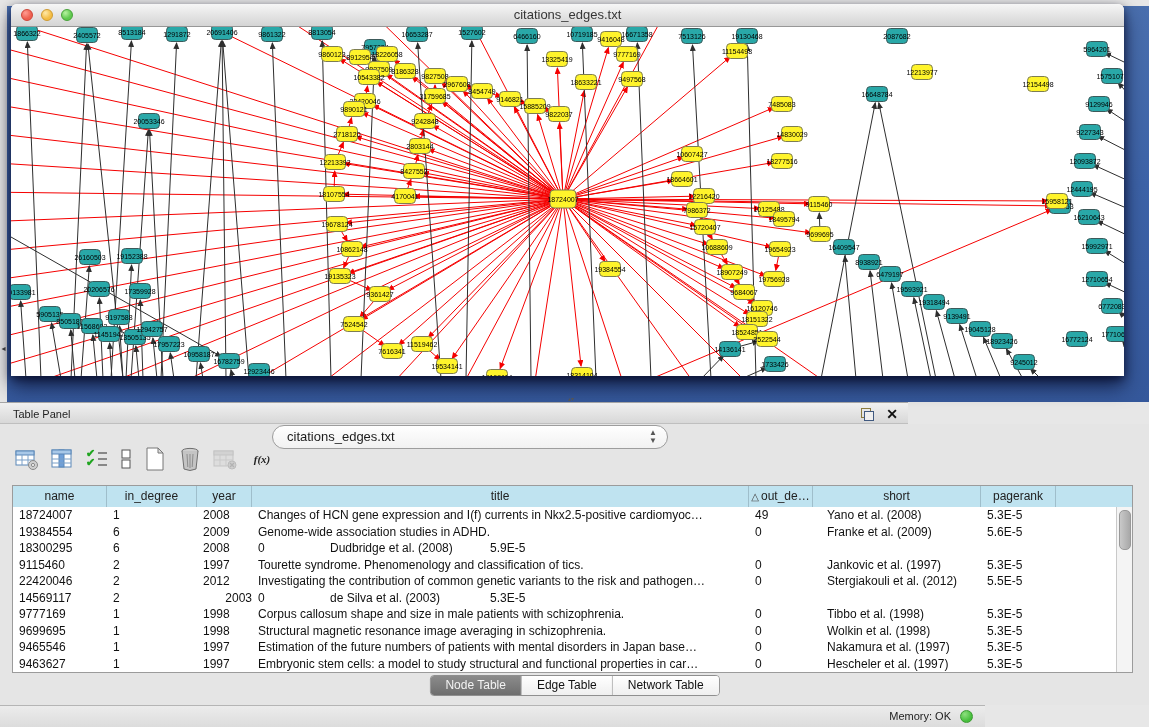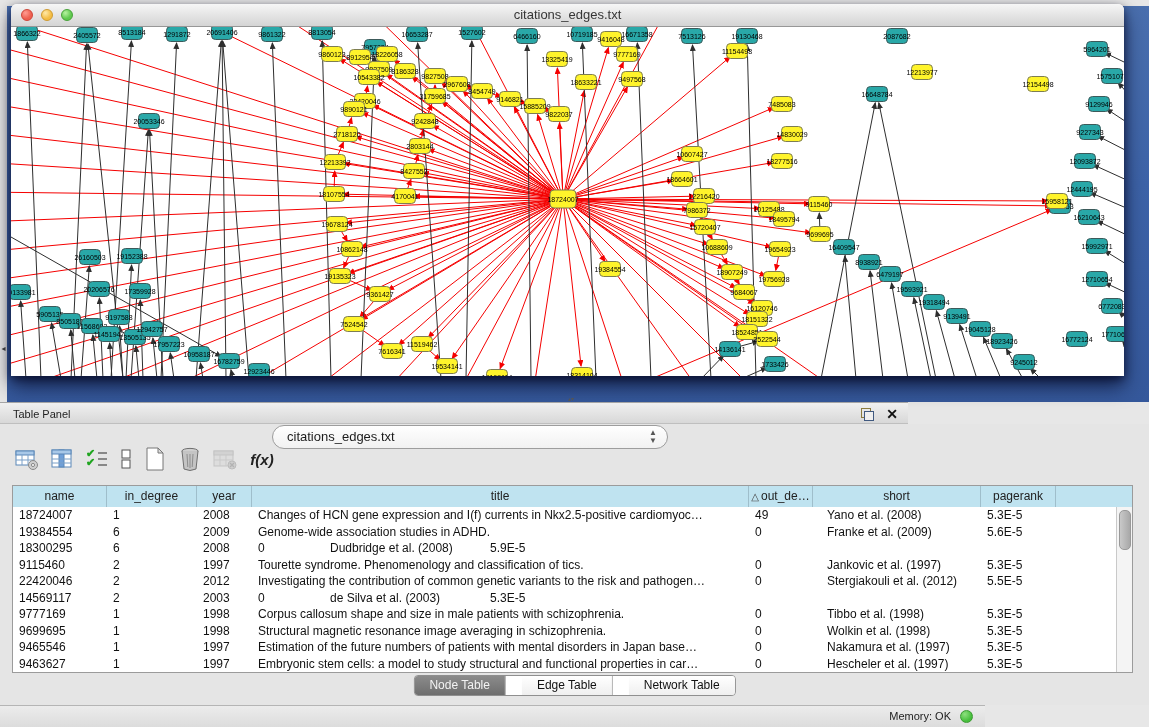--- a/index.html
+++ b/index.html
@@ -56,21 +56,21 @@
   .tp-actions{position:absolute;right:10px;top:0;height:22px;display:flex;align-items:center;gap:12px;}
   .float-icon{position:relative;width:13px;height:13px;}
   .float-icon .sq1{position:absolute;left:0;top:0;width:8px;height:8px;border:1px solid #8b7b3e;background:transparent;}
   .float-icon .sq2{position:absolute;right:0;bottom:0;width:8px;height:8px;border:1px solid #40597f;background:#efefef;}
   .close-x{font-size:14px;font-weight:bold;color:#111;line-height:14px;}
   .tp-body{position:absolute;left:0;top:424px;width:1149px;height:281px;background:#e5e5e5;}
   
   .toolbar{position:absolute;left:14px;top:20px;height:30px;display:flex;align-items:center;}
   .tb-icon{width:26px;height:26px;margin-right:9px;display:flex;align-items:center;justify-content:center;}
   .tb-icon svg{display:block;}
-  .fx-label{font-family:Liberation Sans, sans-serif;font-style:italic;font-weight:bold;font-size:15px;color:#222;}
+  .fx-label{font-family:Liberation Serif, serif;font-style:italic;font-weight:bold;font-size:11px;color:#222;}
   .combo{
     position:absolute;left:272px;top:1px;width:396px;height:24px;
     background:linear-gradient(#ffffff,#f1f1f1);
     border:1px solid #9d9d9d;border-radius:12px;
     font-size:13px;color:#1c1c1c;line-height:22px;box-sizing:border-box;
     padding-left:14px;
   }
   .combo .arrows{
     position:absolute;right:10px;top:3px;font-size:8px;line-height:8px;color:#555;
     display:flex;flex-direction:column;align-items:center;
@@ -99,21 +99,20 @@
   }
   .vthumb{
     position:absolute;left:2px;top:3px;width:10px;height:38px;border-radius:5px;
     background:linear-gradient(90deg,#c9c9c9,#a8a8a8);border:1px solid #999;
   }
   
   .seg{
     position:absolute;left:50%;transform:translateX(-50%);top:251px;height:19px;
     display:flex;border:1px solid #8f8f8f;border-radius:4px;overflow:hidden;
     background:#fff;
-    gap:16px;
   }
   .seg-btn{
     padding:0 15px;font-size:12px;line-height:19px;color:#111;
     background:linear-gradient(#ffffff,#efefef);border-right:1px solid #b3b3b3;
   }
   .seg-btn:last-child{border-right:none;}
   .seg-btn.sel{background:linear-gradient(#8b8b8b,#6e6e6e);color:#f3f3f3;}
   
   .status{
     position:absolute;left:0;bottom:0;width:985px;height:22px;
@@ -747,21 +746,21 @@
           <div class="td" style="width: 90px;">2</div>
           <div class="td" style="width: 55px;">2012</div>
           <div class="td" style="width: 497px;">Investigating the contribution of common genetic variants to the risk and pathogen…</div>
           <div class="td" style="width: 64px;">0</div>
           <div class="td" style="width: 168px; padding-left: 14px;">Stergiakouli et al. (2012)</div>
           <div class="td" style="width: 75px;">5.5E-5</div>
         </div>
         <div class="trow">
           <div class="td" style="width: 94px;">14569117</div>
           <div class="td" style="width: 90px;">2</div>
-          <div class="td" style="width: 55px;">2003</div>
+          <div class="td" style="width: 55px; text-align: right;">2003</div>
           <div class="td" style="width: 64px;">0</div>
           <div class="td" style="width: 168px; padding-left: 14px;">de Silva et al. (2003)</div>
           <div class="td" style="width: 75px;">5.3E-5</div>
         </div>
         <div class="trow">
           <div class="td" style="width: 94px;">9777169</div>
           <div class="td" style="width: 90px;">1</div>
           <div class="td" style="width: 55px;">1998</div>
           <div class="td" style="width: 497px;">Corpus callosum shape and size in male patients with schizophrenia.</div>
           <div class="td" style="width: 64px;">0</div>

